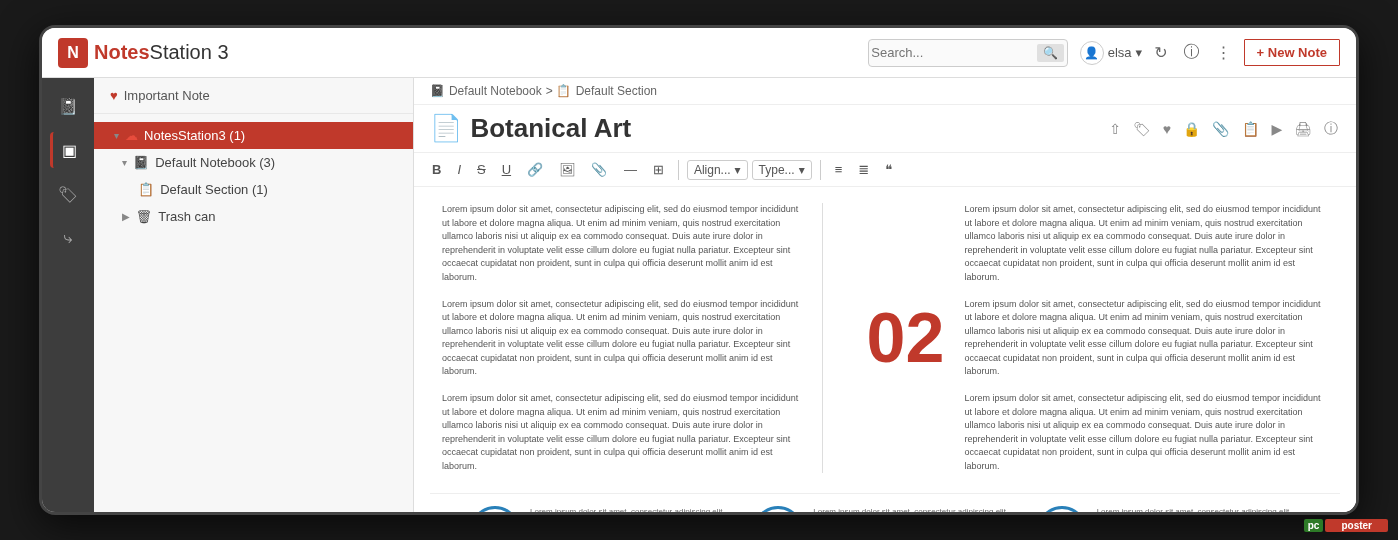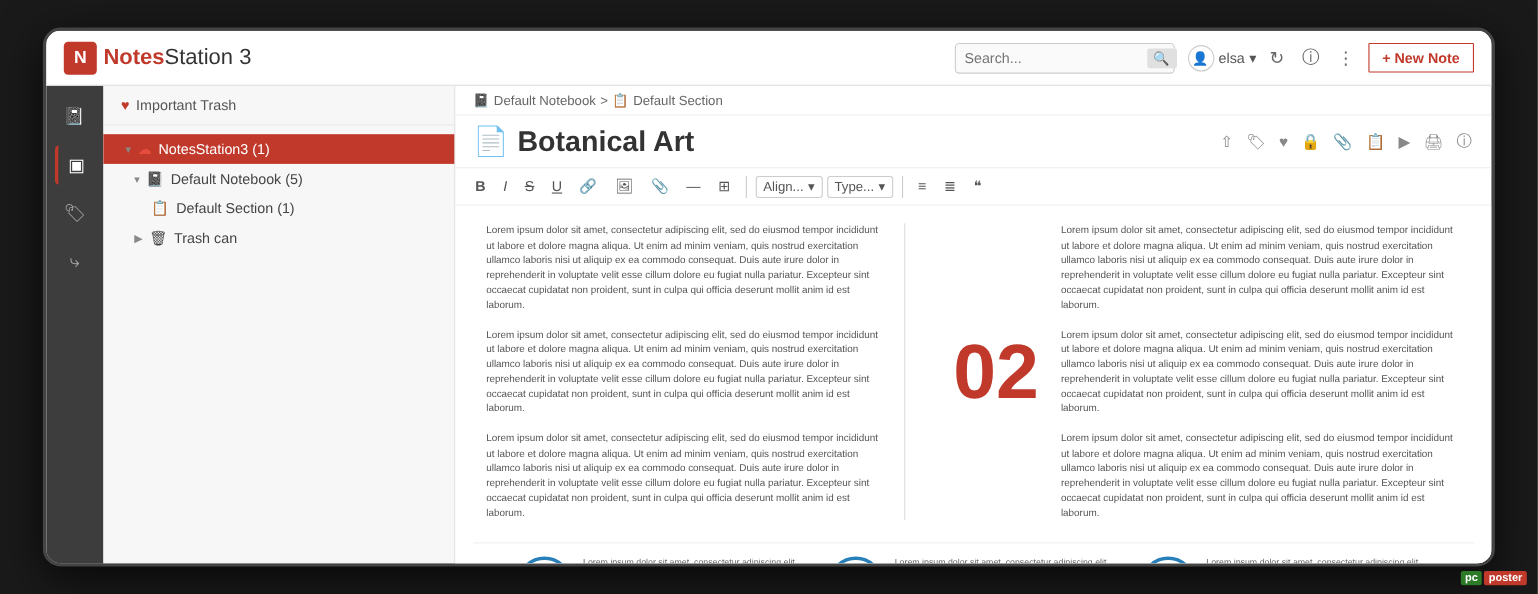--- a/index.html
+++ b/index.html
@@ -87,20 +87,21 @@
 
     .search-bar {
       display: flex;
       align-items: center;
       border: 1px solid #ccc;
       border-radius: 4px;
       background: #fafafa;
       padding: 4px 8px;
       gap: 6px;
       width: 200px;
+      justify-content: center;
     }
 
     .search-bar input {
       border: none;
       background: transparent;
       outline: none;
       font-size: 13px;
       color: #555;
       width: 160px;
     }
@@ -442,21 +443,21 @@
       padding: 1px 4px;
       border-radius: 2px;
       margin-left: 48px;
     }
 
     .pcposter-badge2 {
       background: #c0392b;
       color: white;
       font-size: 10px;
       font-weight: 700;
-      padding: 1px 4px;
+      padding: 1px 16px;
       border-radius: 2px;
     }
   </style>
 </head>
 <body>
 
 <div class="device-frame">
   <div class="top-bar"></div>
   <div class="app-container">
 
@@ -495,34 +496,34 @@
       <div class="sidebar-icons">
         <div class="sidebar-icon-item">📓</div>
         <div class="sidebar-icon-item active active-bar" style="border-left:3px solid #c0392b;">▣</div>
         <div class="sidebar-icon-item">🏷</div>
         <div class="sidebar-icon-item">⤷</div>
       </div>
 
       <div class="notebook-panel">
         <div class="important-note-header">
           <span class="heart-icon">♥</span>
-          <span>Important Trash</span>
+          <span>Important Note</span>
         </div>
         <div class="notebook-tree">
 
           <div class="tree-item selected">
             <span class="chevron">▾</span>
             <span style="color:#e74c3c;">☁</span>
             <span>NotesStation3 (1)</span>
           </div>
 
           <div class="tree-item level1">
             <span class="chevron">▾</span>
             <span>📓</span>
-            <span>Default Notebook (5)</span>
+            <span>Default Notebook (3)</span>
           </div>
 
           <div class="tree-item level2">
             <span>📋</span>
             <span>Default Section (1)</span>
           </div>
 
           <div class="tree-item level1">
             <span class="chevron">▶</span>
             <span>🗑</span>

